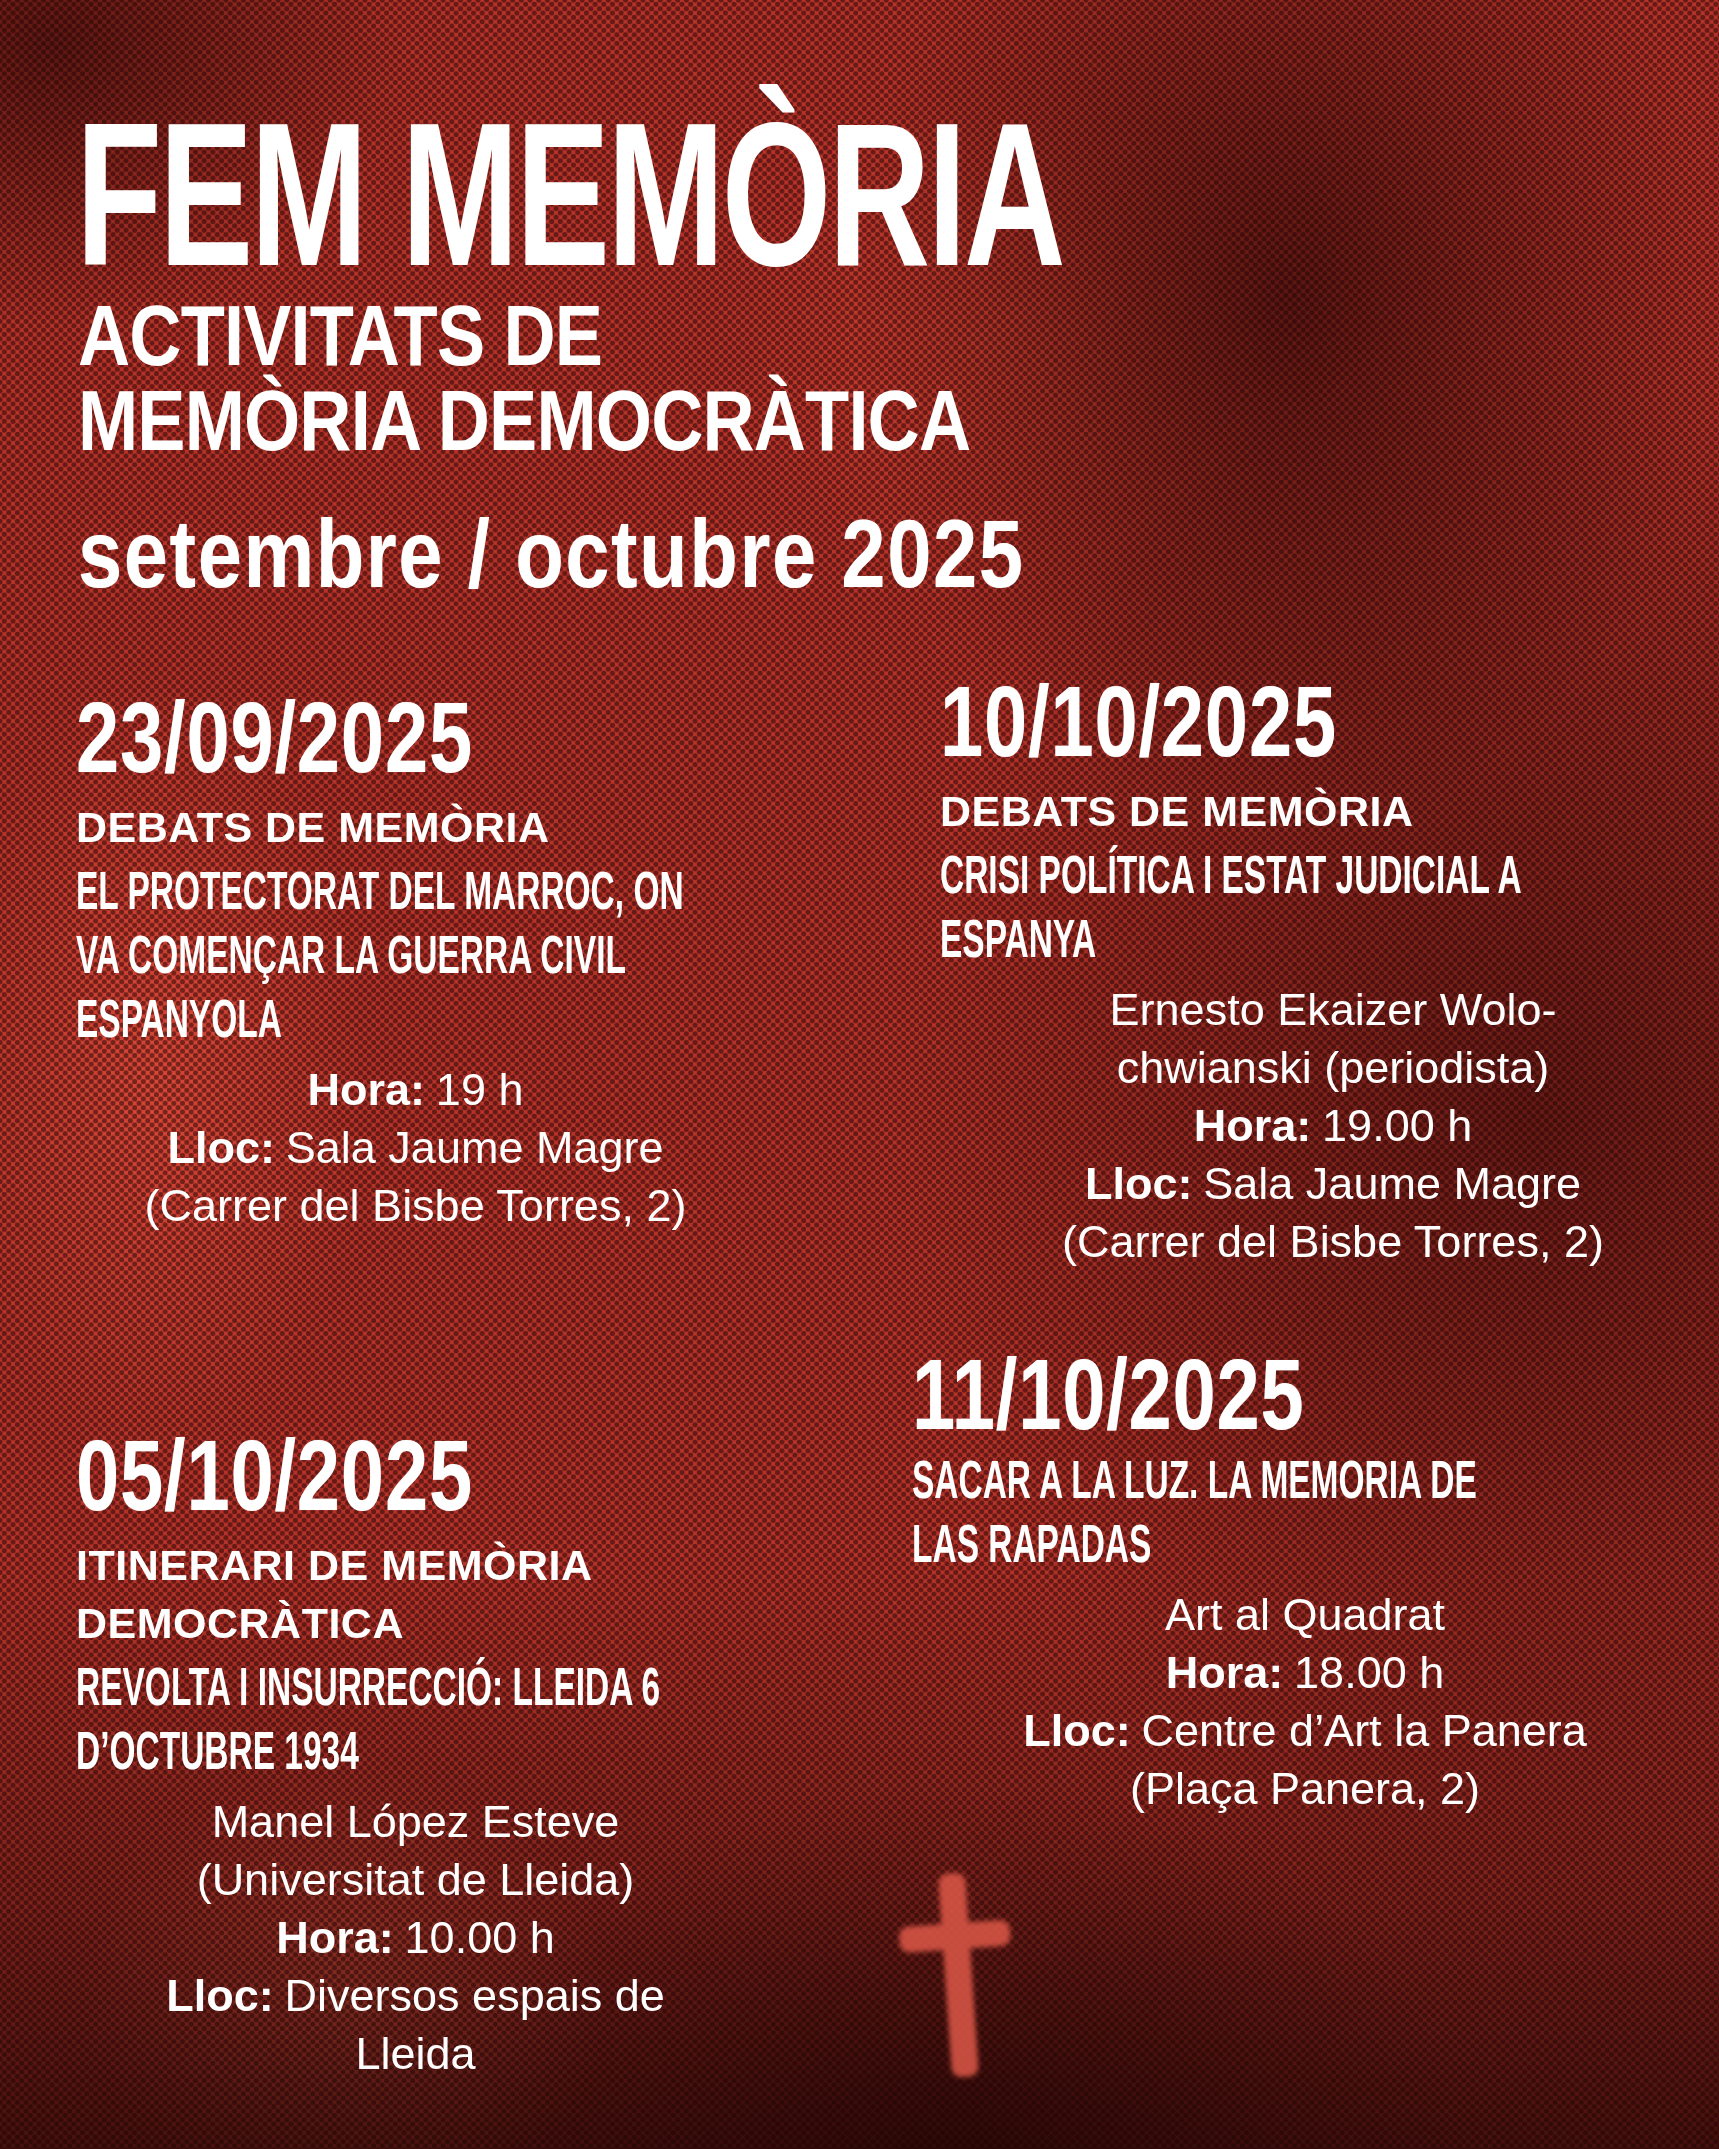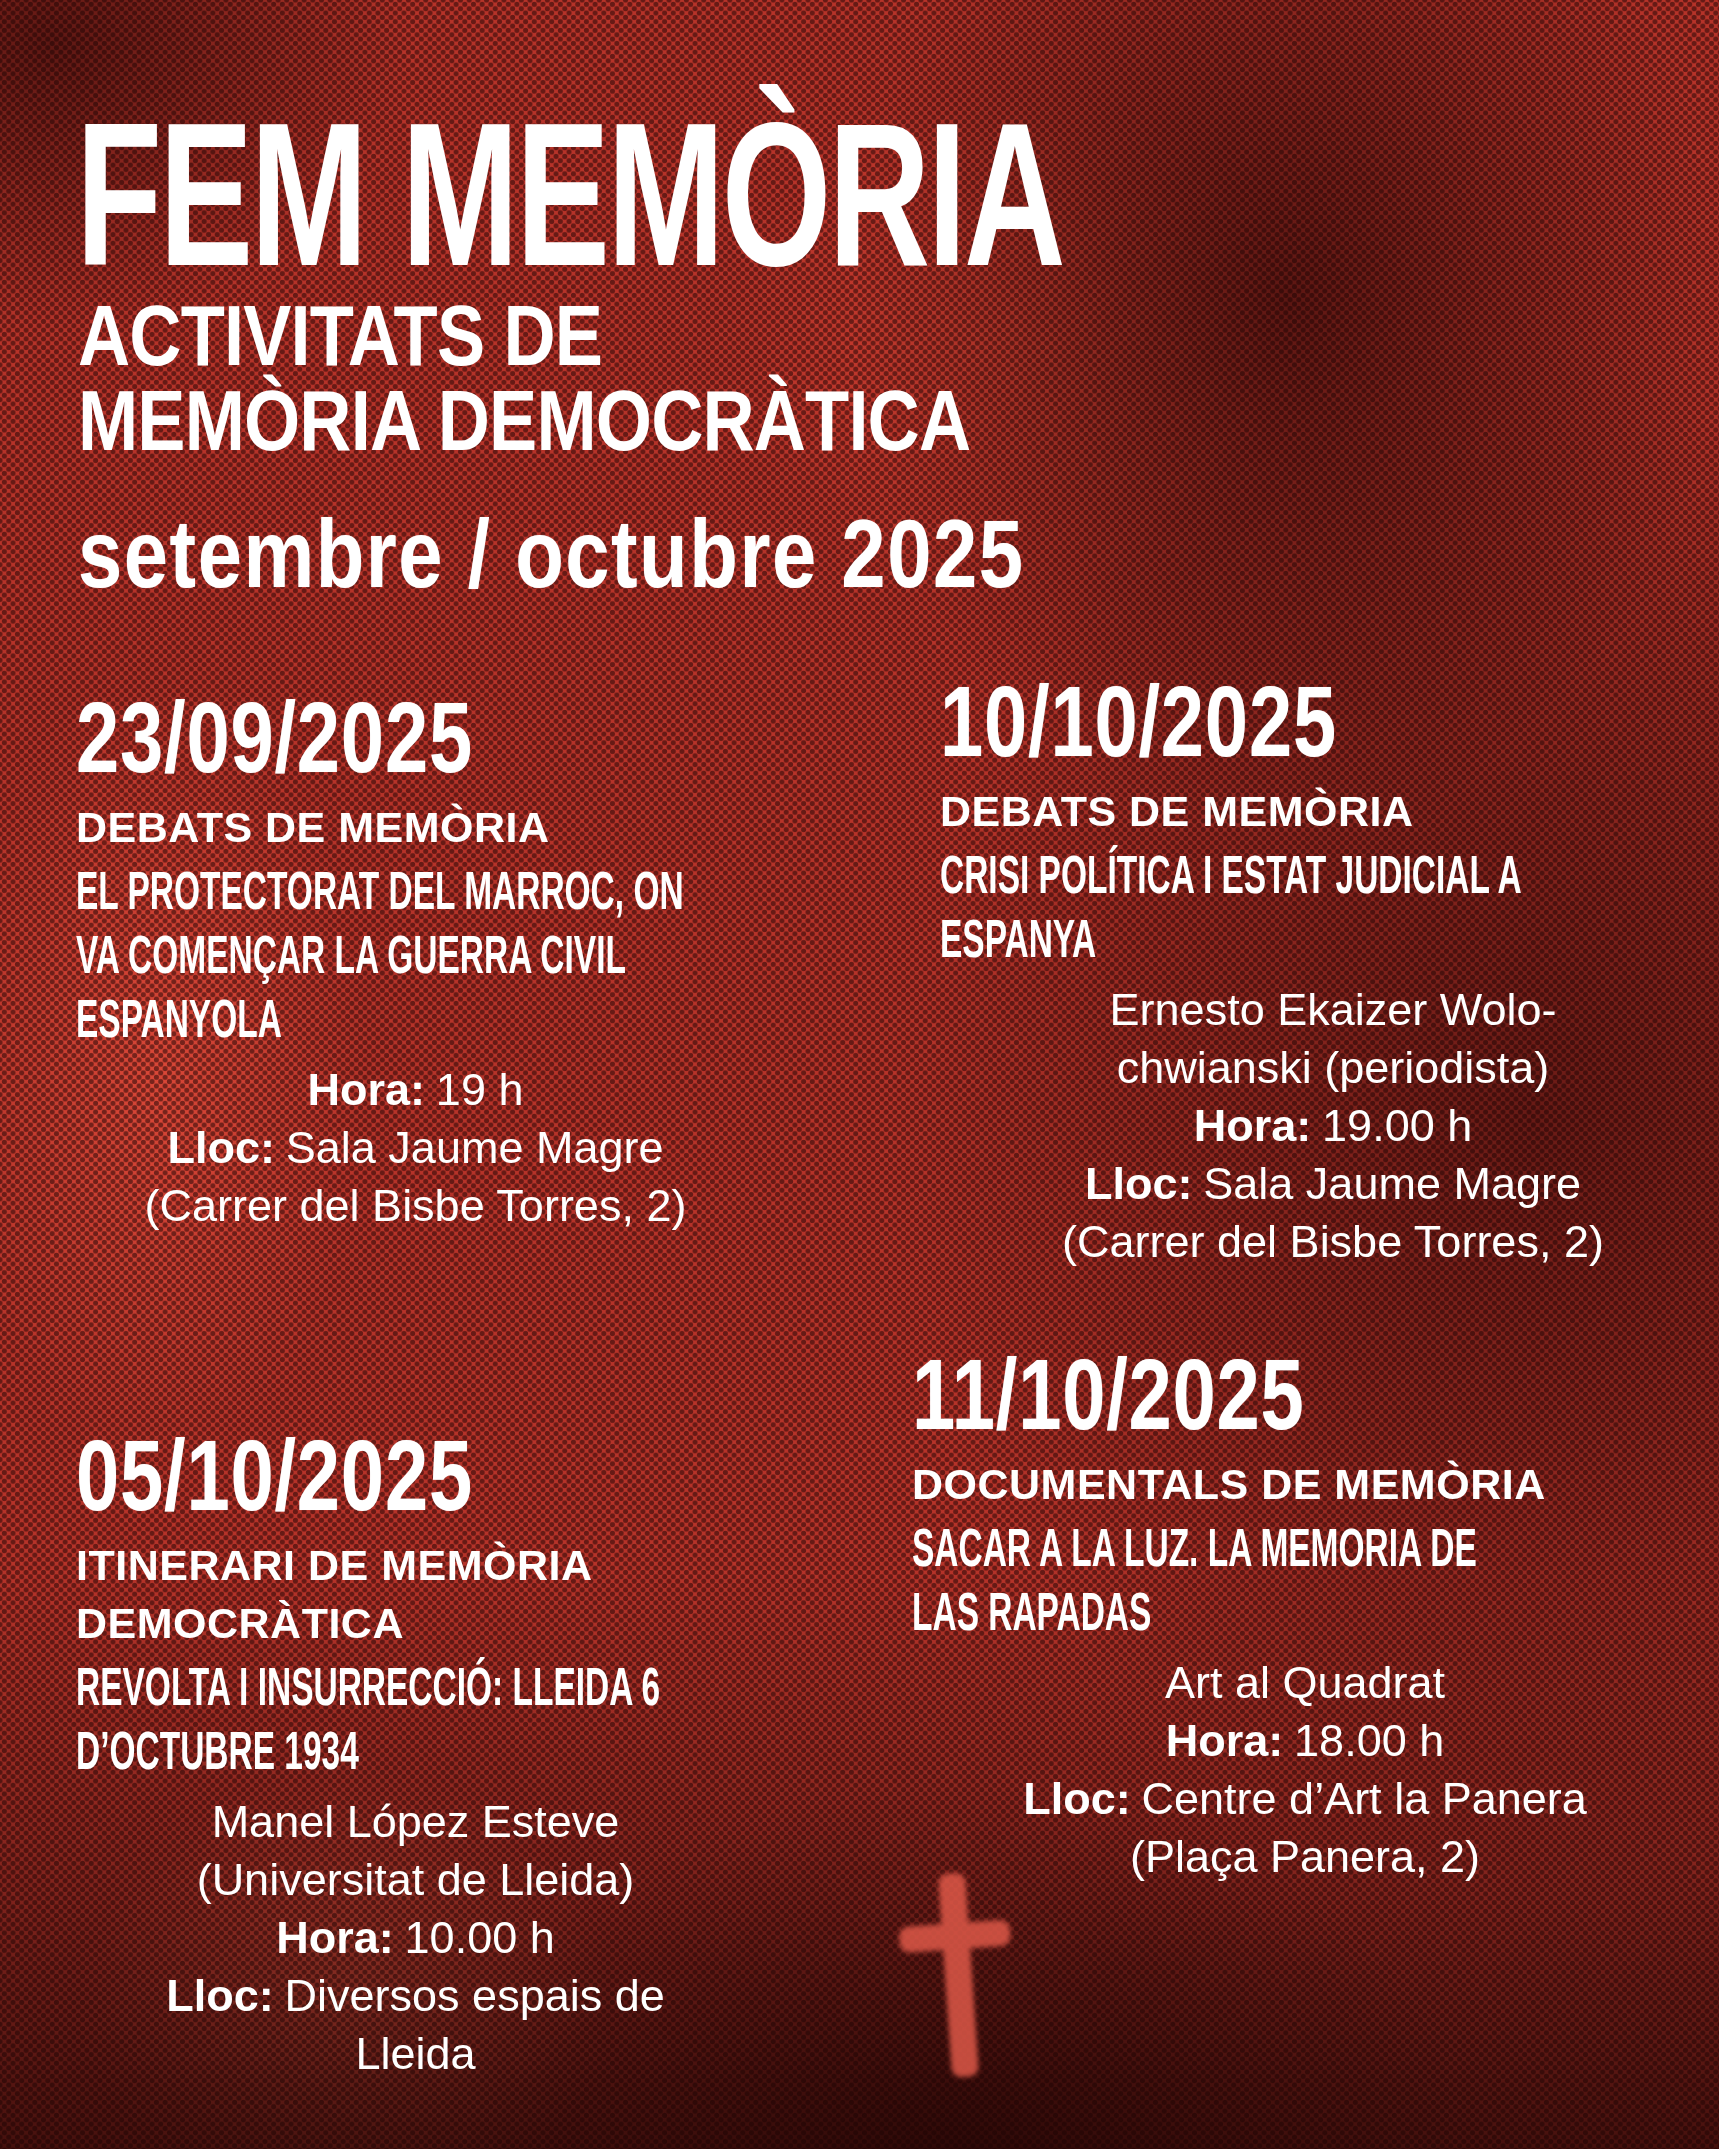--- a/index.html
+++ b/index.html
@@ -156,21 +156,20 @@
       </p>
       <p>
         <span class="lbl">Lloc:</span><span class="pre">Sala Jaume Magre
 (Carrer del Bisbe Torres, 2)</span>
       </p>
     </div>
   </div>
 
   <div class="event ev-right2">
     <div class="ev-date">11/10/2025</div>
-    <div class="ev-category pre">DOCUMENTALS DE MEMÒRIA</div>
     <div class="ev-title pre">SACAR A LA LUZ. LA MEMORIA DE
 LAS RAPADAS</div>
     <div class="ev-body">
       <p class="pre">Art al Quadrat</p>
       <p>
         <span class="lbl">Hora:</span><span>18.00 h</span>
       </p>
       <p>
         <span class="lbl">Lloc:</span><span class="pre">Centre d’Art la Panera
 (Plaça Panera, 2)</span>

